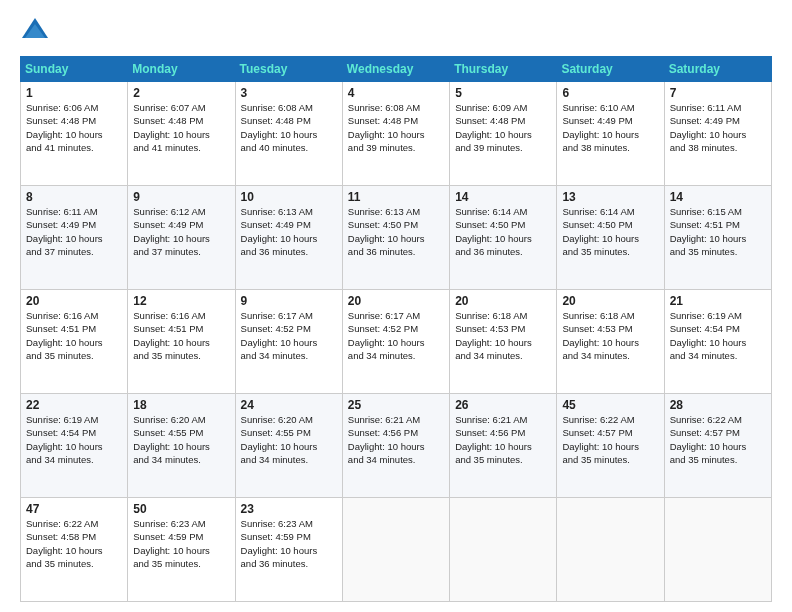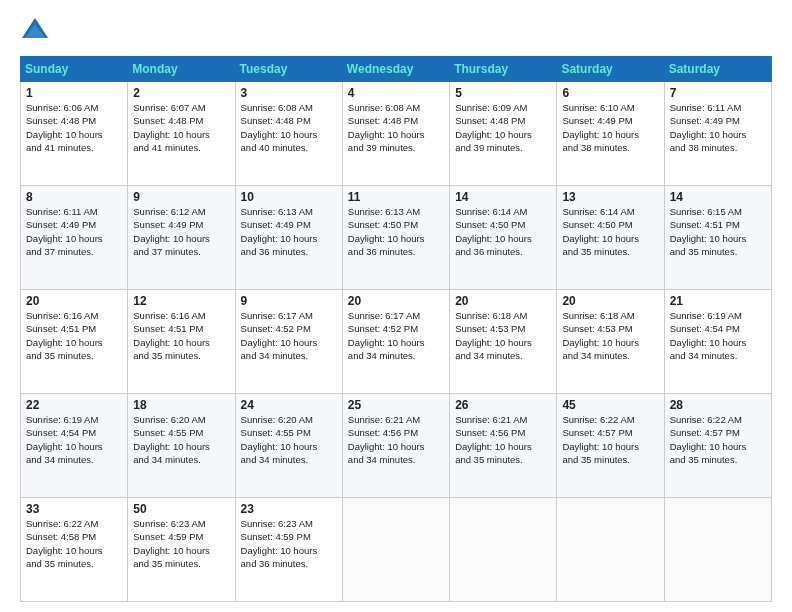--- a/index.html
+++ b/index.html
@@ -248,21 +248,21 @@
           <span class="day-num">45</span>
           <span class="cell-text">Sunrise: 6:22 AM<br>Sunset: 4:57 PM<br>Daylight: 10 hours<br>and 35 minutes.</span>
         </td>
           <td>
           <span class="day-num">28</span>
           <span class="cell-text">Sunrise: 6:22 AM<br>Sunset: 4:57 PM<br>Daylight: 10 hours<br>and 35 minutes.</span>
         </td>
         </tr>
         <tr>
           <td>
-          <span class="day-num">33</span>
+          <span class="day-num">47</span>
           <span class="cell-text">Sunrise: 6:22 AM<br>Sunset: 4:58 PM<br>Daylight: 10 hours<br>and 35 minutes.</span>
         </td>
           <td>
           <span class="day-num">50</span>
           <span class="cell-text">Sunrise: 6:23 AM<br>Sunset: 4:59 PM<br>Daylight: 10 hours<br>and 35 minutes.</span>
         </td>
           <td>
           <span class="day-num">23</span>
           <span class="cell-text">Sunrise: 6:23 AM<br>Sunset: 4:59 PM<br>Daylight: 10 hours<br>and 36 minutes.</span>
         </td>

